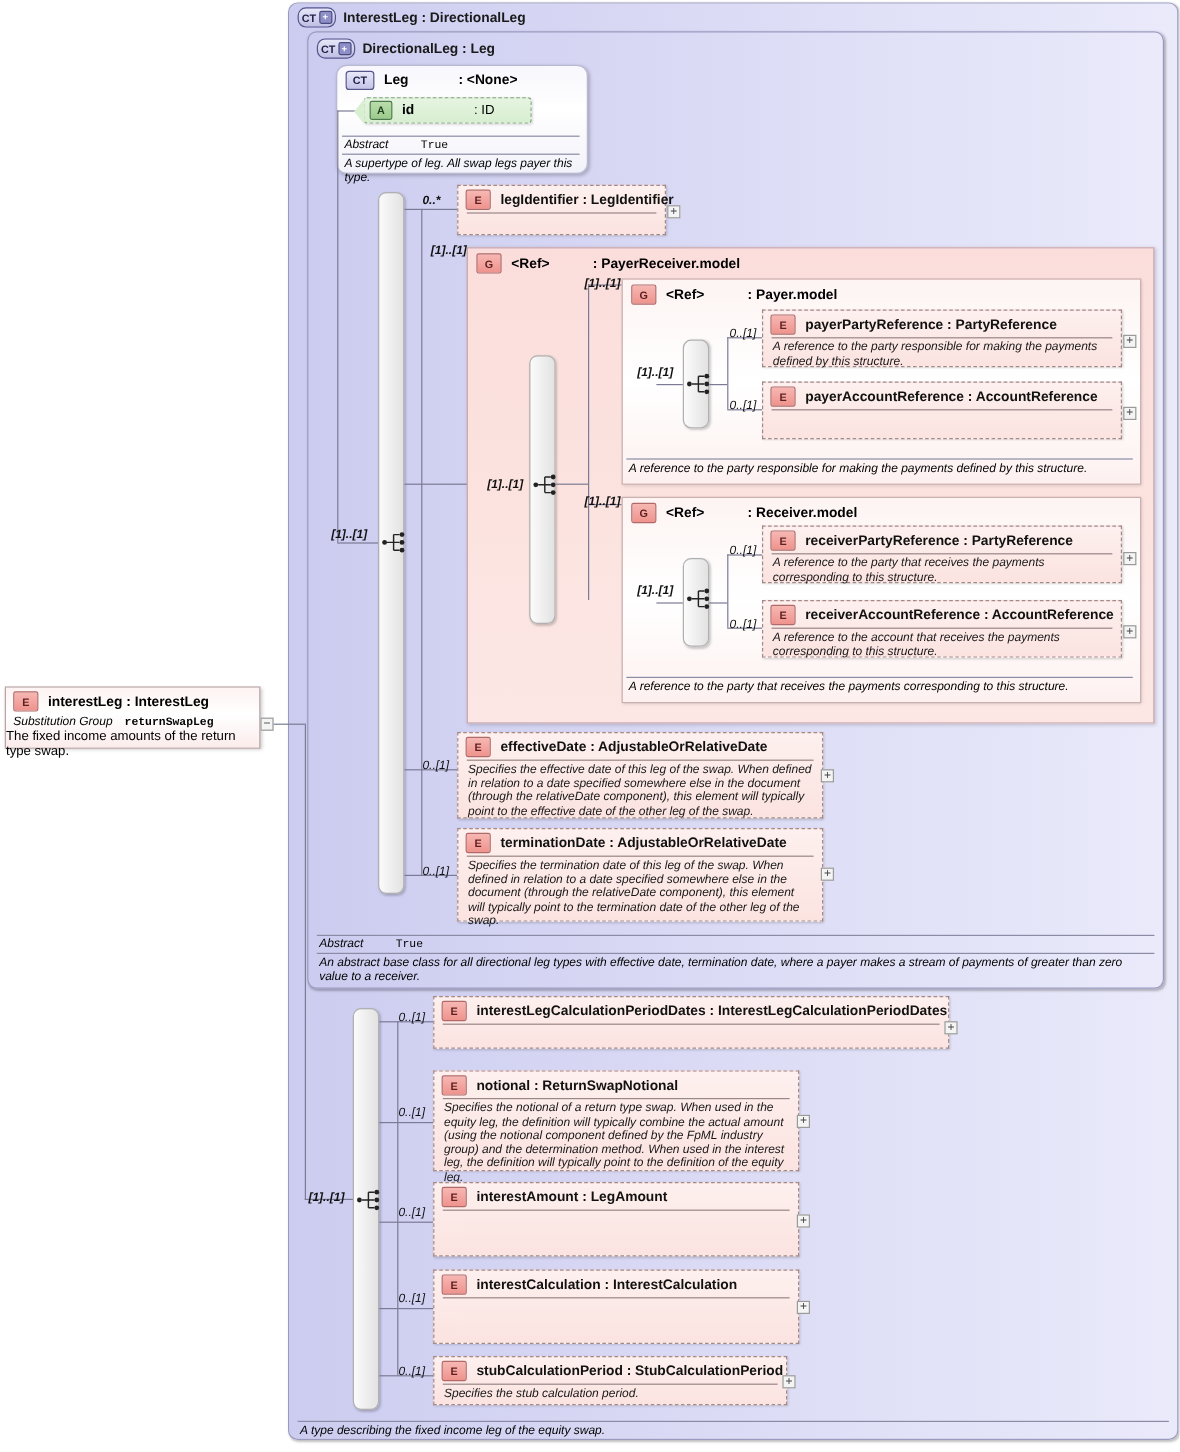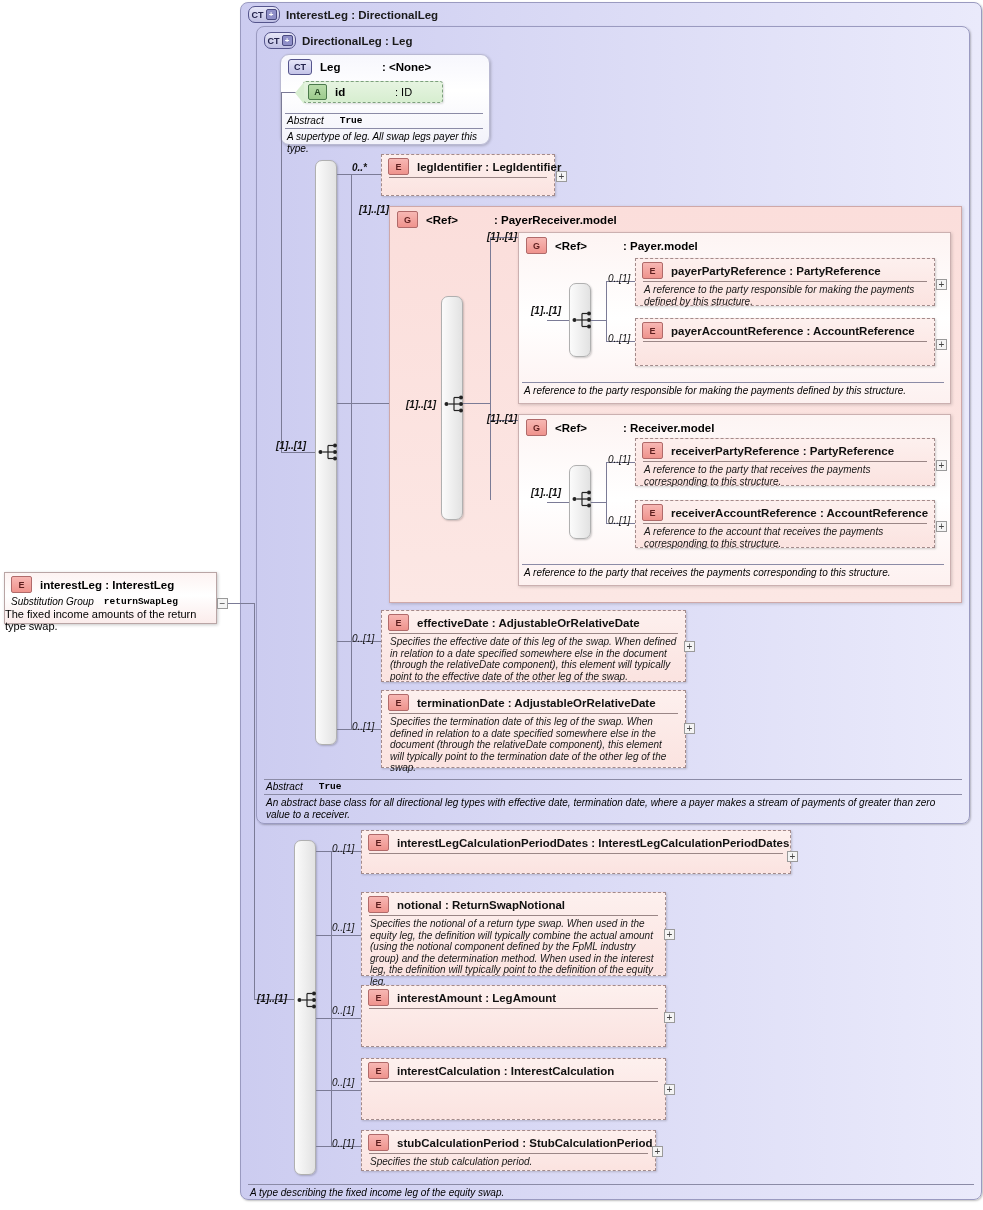--- a/index.html
+++ b/index.html
@@ -133,24 +133,24 @@
     font-size:11.5px;font-weight:bold;white-space:nowrap;
   }
   .gbox-title .lbl{min-width:60px;display:inline-block;}
 
   
   .foot{
     position:absolute;box-sizing:border-box;
   }
   .foot .line{height:1px;background:#8b8ba6;}
   .foot .row{
-    display:flex;gap:16px;font-size:10px;padding:1px 2px 2px 2px;
+    display:flex;gap:27px;font-size:10px;padding:1px 2px 2px 2px;
   }
   .foot .k{font-style:italic;}
-  .foot .v{font-family:"Liberation Mono",monospace;font-size:9.5px;font-weight:bold;}
+  .foot .v{font-family:"Liberation Mono",monospace;font-size:9.5px;font-weight:normal;}
   .foot .desc{
     font-style:italic;font-size:10px;line-height:11.6px;padding:2px 2px 0 2px;
   }
 
   
   .seq{
     position:absolute;box-sizing:border-box;
     border:1px solid #b0b0b0;border-radius:7px;
     background:linear-gradient(to right,#fbfbfb 0%,#f0f0f0 45%,#e2e2e2 100%);
     box-shadow:1px 1px 2px rgba(0,0,0,0.2);

